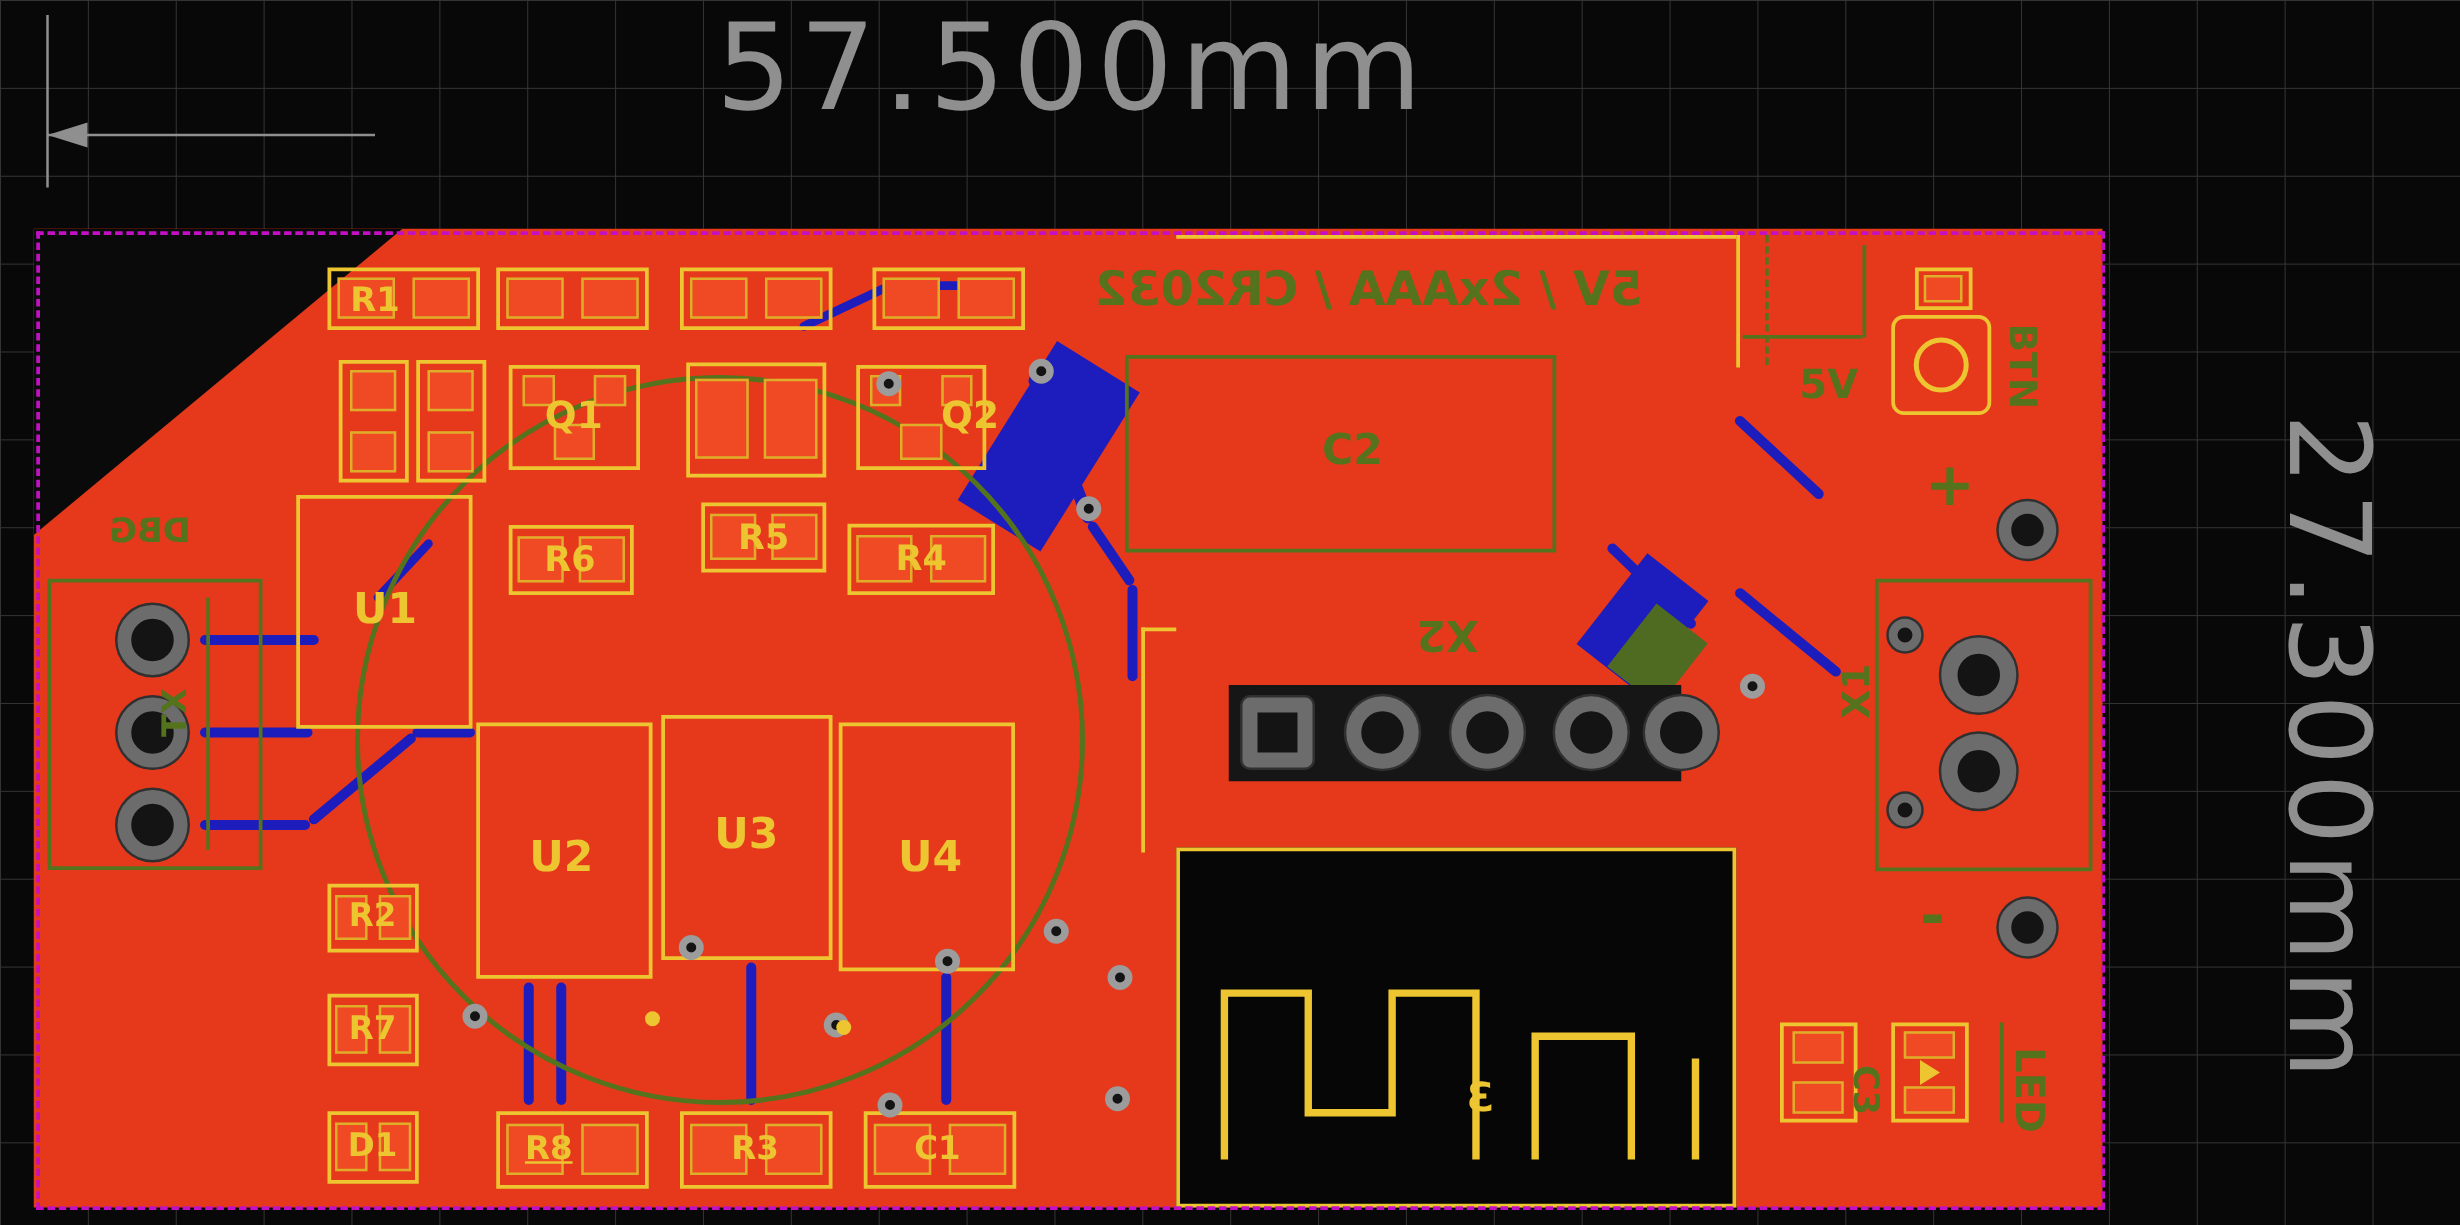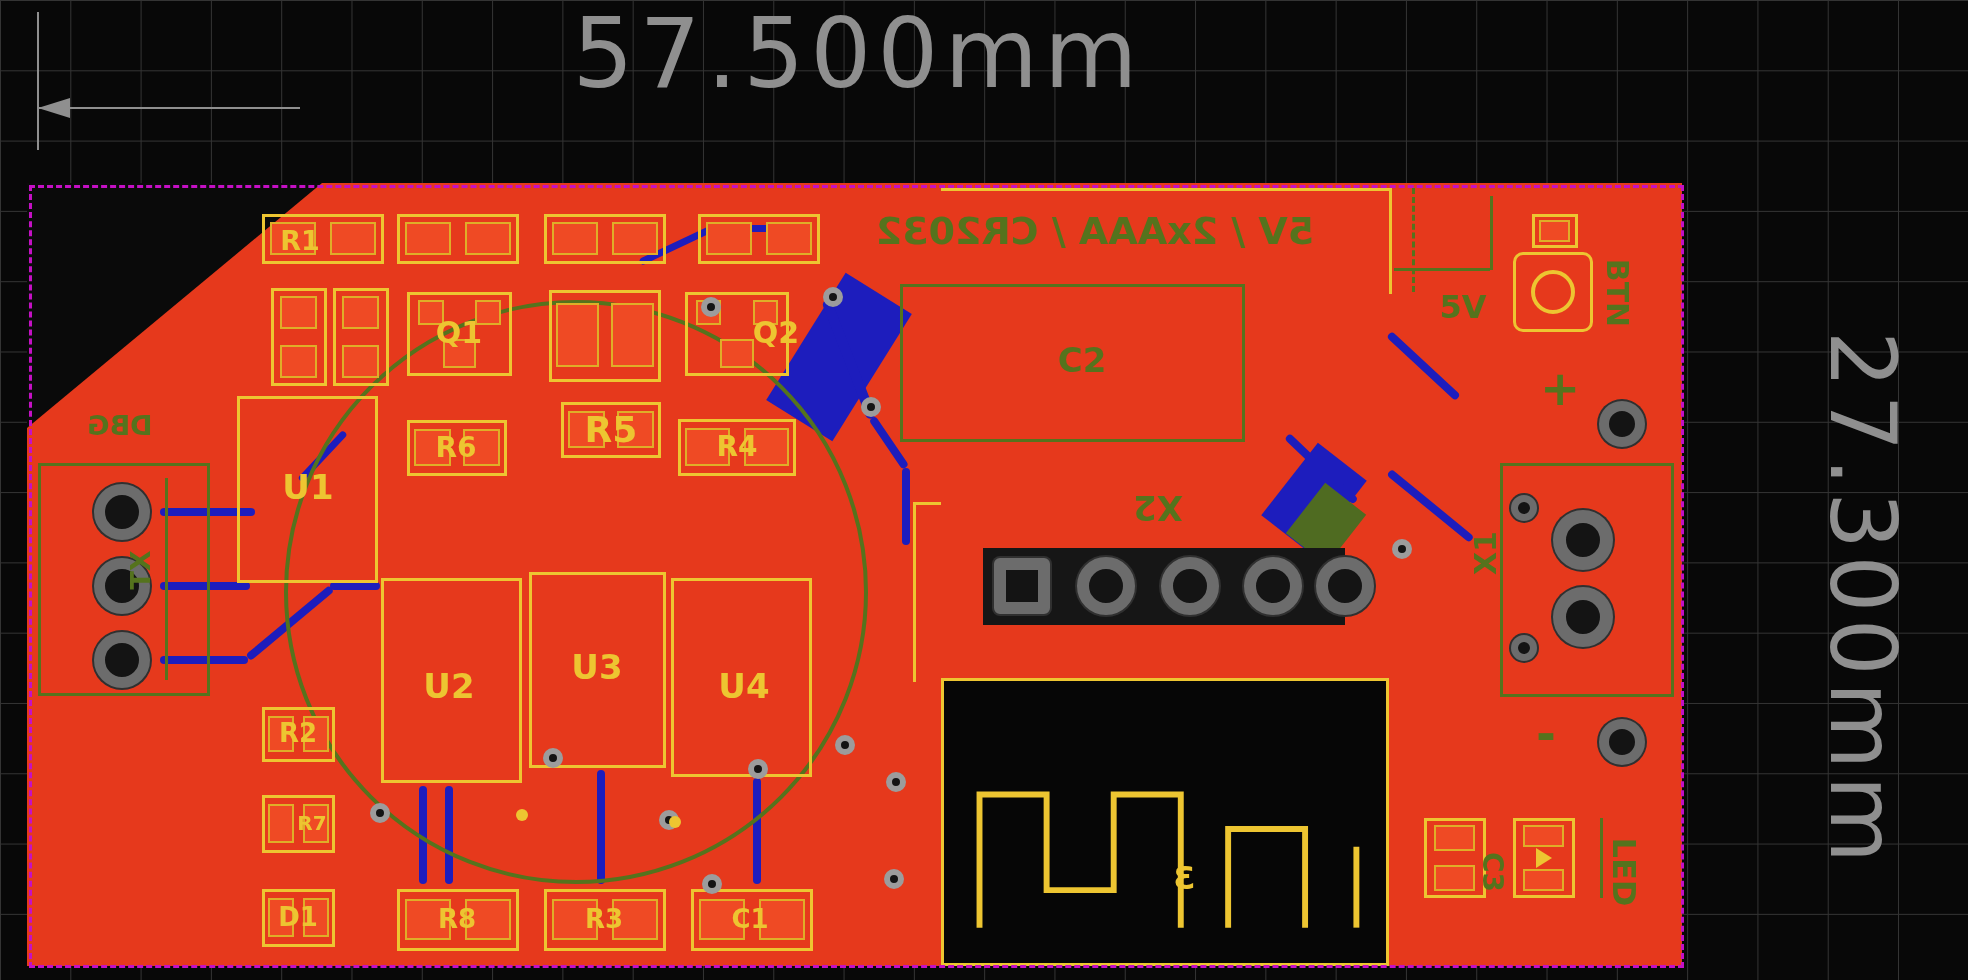--- a/index.html
+++ b/index.html
@@ -233,29 +233,29 @@
     <div class="via" style="left: 702px; top: 874px; width: 20px; height: 20px; border: 6px solid rgb(156, 156, 156);"></div>
     <div class="dot" style="left: 516px; top: 809px; width: 12px; height: 12px;"></div>
     <div class="dot" style="left: 669px; top: 816px; width: 12px; height: 12px;"></div>
   </div>
 <div class="layer" id="layer-texts">
     <div class="txt y" style="left: 300px; top: 240px; font-size: 27px; transform: translate(-50%, -50%) rotate(0deg);">R1</div>
     <div class="txt y" style="left: 459px; top: 333px; font-size: 30px; transform: translate(-50%, -50%) rotate(0deg);">Q1</div>
     <div class="txt y" style="left: 776px; top: 333px; font-size: 30px; transform: translate(-50%, -50%) rotate(0deg);">Q2</div>
     <div class="txt y" style="left: 308px; top: 487px; font-size: 34px; transform: translate(-50%, -50%) rotate(0deg);">U1</div>
     <div class="txt y" style="left: 456px; top: 448px; font-size: 28px; transform: translate(-50%, -50%) rotate(0deg);">R6</div>
-    <div class="txt y" style="left: 611px; top: 430px; font-size: 36px; transform: translate(-50%, -50%) rotate(0deg);">R5</div>
+    <div class="txt y" style="left: 611px; top: 430px; font-size: 28px; transform: translate(-50%, -50%) rotate(0deg);">R5</div>
     <div class="txt y" style="left: 737px; top: 447px; font-size: 28px; transform: translate(-50%, -50%) rotate(0deg);">R4</div>
     <div class="txt y" style="left: 449px; top: 686px; font-size: 34px; transform: translate(-50%, -50%) rotate(0deg);">U2</div>
     <div class="txt y" style="left: 597px; top: 667px; font-size: 34px; transform: translate(-50%, -50%) rotate(0deg);">U3</div>
     <div class="txt y" style="left: 744px; top: 686px; font-size: 34px; transform: translate(-50%, -50%) rotate(0deg);">U4</div>
     <div class="txt y" style="left: 298px; top: 733px; font-size: 26px; transform: translate(-50%, -50%) rotate(0deg);">R2</div>
-    <div class="txt y" style="left: 312px; top: 823px; font-size: 20px; transform: translate(-50%, -50%) rotate(0deg);">R7</div>
+    <div class="txt y" style="left: 298px; top: 823px; font-size: 26px; transform: translate(-50%, -50%) rotate(0deg);">R7</div>
     <div class="txt y" style="left: 298px; top: 917px; font-size: 26px; transform: translate(-50%, -50%) rotate(0deg);">D1</div>
-    <div class="txt y" style="left: 457px; top: 919px; font-size: 26px; transform: translate(-50%, -50%) rotate(0deg);">R8</div>
+    <div class="txt y" style="left: 439px; top: 919px; font-size: 26px; transform: translate(-50%, -50%) rotate(0deg); text-decoration: underline;">R8</div>
     <div class="txt y" style="left: 604px; top: 919px; font-size: 26px; transform: translate(-50%, -50%) rotate(0deg);">R3</div>
     <div class="txt y" style="left: 750px; top: 919px; font-size: 26px; transform: translate(-50%, -50%) rotate(0deg);">C1</div>
     <div class="txt y" style="left: 1184px; top: 878px; font-size: 32px; transform: translate(-50%, -50%) rotate(0deg) scaleX(-1);">3</div>
     <div class="txt g" style="left: 1095px; top: 231px; font-size: 38px; transform: translate(-50%, -50%) rotate(0deg) scaleX(-1);">5V / 2xAAA / CR2032</div>
     <div class="txt g" style="left: 1082px; top: 360px; font-size: 34px; transform: translate(-50%, -50%) rotate(0deg);">C2</div>
     <div class="txt g" style="left: 1158px; top: 508px; font-size: 34px; transform: translate(-50%, -50%) rotate(180deg);">X2</div>
     <div class="txt g" style="left: 120px; top: 425px; font-size: 27px; transform: translate(-50%, -50%) rotate(0deg) scaleX(-1);">DBG</div>
     <div class="txt g" style="left: 140px; top: 570px; font-size: 27px; transform: translate(-50%, -50%) rotate(-90deg);">TX</div>
     <div class="txt g" style="left: 1463px; top: 307px; font-size: 32px; transform: translate(-50%, -50%) rotate(0deg);">5V</div>
     <div class="txt g" style="left: 1617px; top: 293px; font-size: 30px; transform: translate(-50%, -50%) rotate(90deg);">BTN</div>

